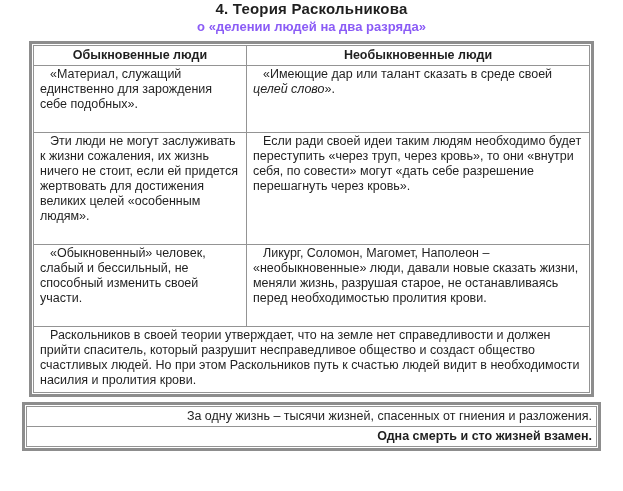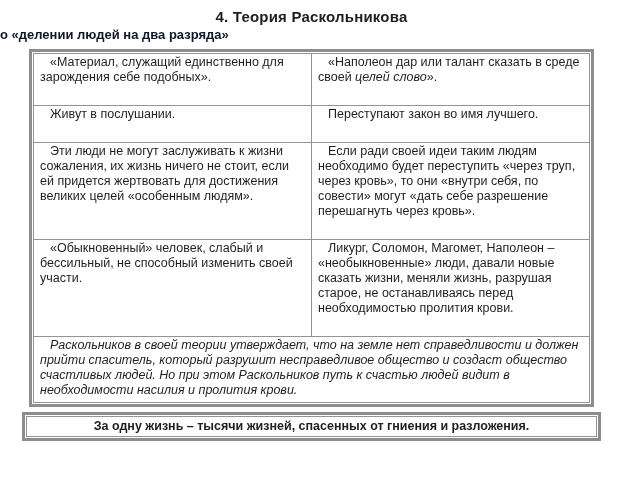--- a/index.html
+++ b/index.html
@@ -4,23 +4,23 @@
 <style>
   html,body { margin:0; padding:0; }
   body {
     width:623px; height:491px; background:#ffffff;
     font-family:"Liberation Sans", sans-serif;
     color:#1f1f1f;
     -webkit-font-smoothing:antialiased;
   }
   .page { width:623px; height:491px; overflow:hidden; }
 
-  .title    { padding-top:8px; font-size:15px; font-weight:bold; text-align:center; letter-spacing:.2px; }
+  .title    { padding-top:0; font-size:15px; font-weight:bold; text-align:center; letter-spacing:.2px; }
   .subtitle { margin-top:5px;  font-size:13px; font-weight:bold; text-align:center; }
-  .accent-line { margin-top:2px; font-size:13px; font-weight:bold; text-align:left; color:#0f172a; }
+  .accent-line { margin-top:2px; font-size:13px; font-weight:bold; text-align:center; color:#8b5cf6; }
 
   
   .frame {
     margin:7px auto 0; background:#fff;
     border:3px solid #8d8d8d; padding:1px;
   }
   .frame-main    { width:557px; }
   .frame-formula { width:571px; margin-top:5px; }
 
   table { border-collapse:collapse; width:100%; table-layout:fixed; }
@@ -28,44 +28,44 @@
     border:1px solid #949494;
     font-size:12.5px; line-height:15px;
     padding:1px 6px 20px 6px;
     vertical-align:top; text-align:left;
     word-wrap:break-word;
   }
   th { text-align:center; font-weight:bold; padding:2px 4px; }
   .col-left  { width:204px; }
   td.cell { text-indent:10px; }
   .it { font-style:italic; }
-  td.summary-cell { font-style:italic; text-indent:10px; padding-bottom:4px;margin-left:23px; }
+  td.summary-cell { text-indent:10px; padding-bottom:4px;margin-left:23px; }
 
   .formula-heading { margin-top:15px; text-align:center; color:#c4156b; font-weight:bold; font-size:13px; }
-  .formula-table td { text-align:center; text-indent:0; padding:2px 4px; }
+  .formula-table td { text-align:right; text-indent:0; padding:2px 4px; }
   .formula-table tr:last-child td { font-weight:bold; }
 </style>
 </head>
 <body>
 
 <div class="page">
 
   <div class="title">4. Теория Раскольникова</div>
   <div class="accent-line">о «делении людей на два разряда»</div>
 
   <div class="frame frame-main">
     <table>
       <tbody>
         <tr>
-          <td class="cell">«Материал, служащий единственно для зарождения себе подобных».</td>
-          <td class="cell"><span>«Наполеон дар или талант сказать в среде своей </span><span class="it">целей слово</span><span>».</span></td>
+          <th class="col-left">Обыкновенные люди</th>
+          <th>Необыкновенные люди</th>
         </tr>
         <tr>
-          <td class="cell">Живут в послушании.</td>
-          <td class="cell">Переступают закон во имя лучшего.</td>
+          <td class="cell">«Материал, служащий единственно для зарождения себе подобных».</td>
+          <td class="cell"><span>«Имеющие дар или талант сказать в среде своей </span><span class="it">целей слово</span><span>».</span></td>
         </tr>
         <tr>
           <td class="cell">Эти люди не могут заслуживать к жизни сожаления, их жизнь ничего не стоит, если ей придется жертвовать для достижения великих целей «особенным людям».</td>
           <td class="cell">Если ради своей идеи таким людям необходимо будет переступить «через труп, через кровь», то они «внутри себя, по совести» могут «дать себе разрешение перешагнуть через кровь».</td>
         </tr>
         <tr>
           <td class="cell">«Обыкновенный» человек, слабый и бессильный, не способный изменить своей участи.</td>
           <td class="cell">Ликург, Соломон, Магомет, Наполеон – «необыкновенные» люди, давали новые сказать жизни, меняли жизнь, разрушая старое, не останавливаясь перед необходимостью пролития крови.</td>
         </tr>
         <tr>
@@ -75,17 +75,20 @@
     </table>
   </div>
 
 
   <div class="frame frame-formula">
     <table class="formula-table">
       <tbody>
         <tr>
           <td>За одну жизнь – тысячи жизней, спасенных от гниения и разложения.</td>
         </tr>
+        <tr>
+          <td>Одна смерть и сто жизней взамен.</td>
+        </tr>
       </tbody>
     </table>
   </div>
 
 </div>
 
 </body></html>

